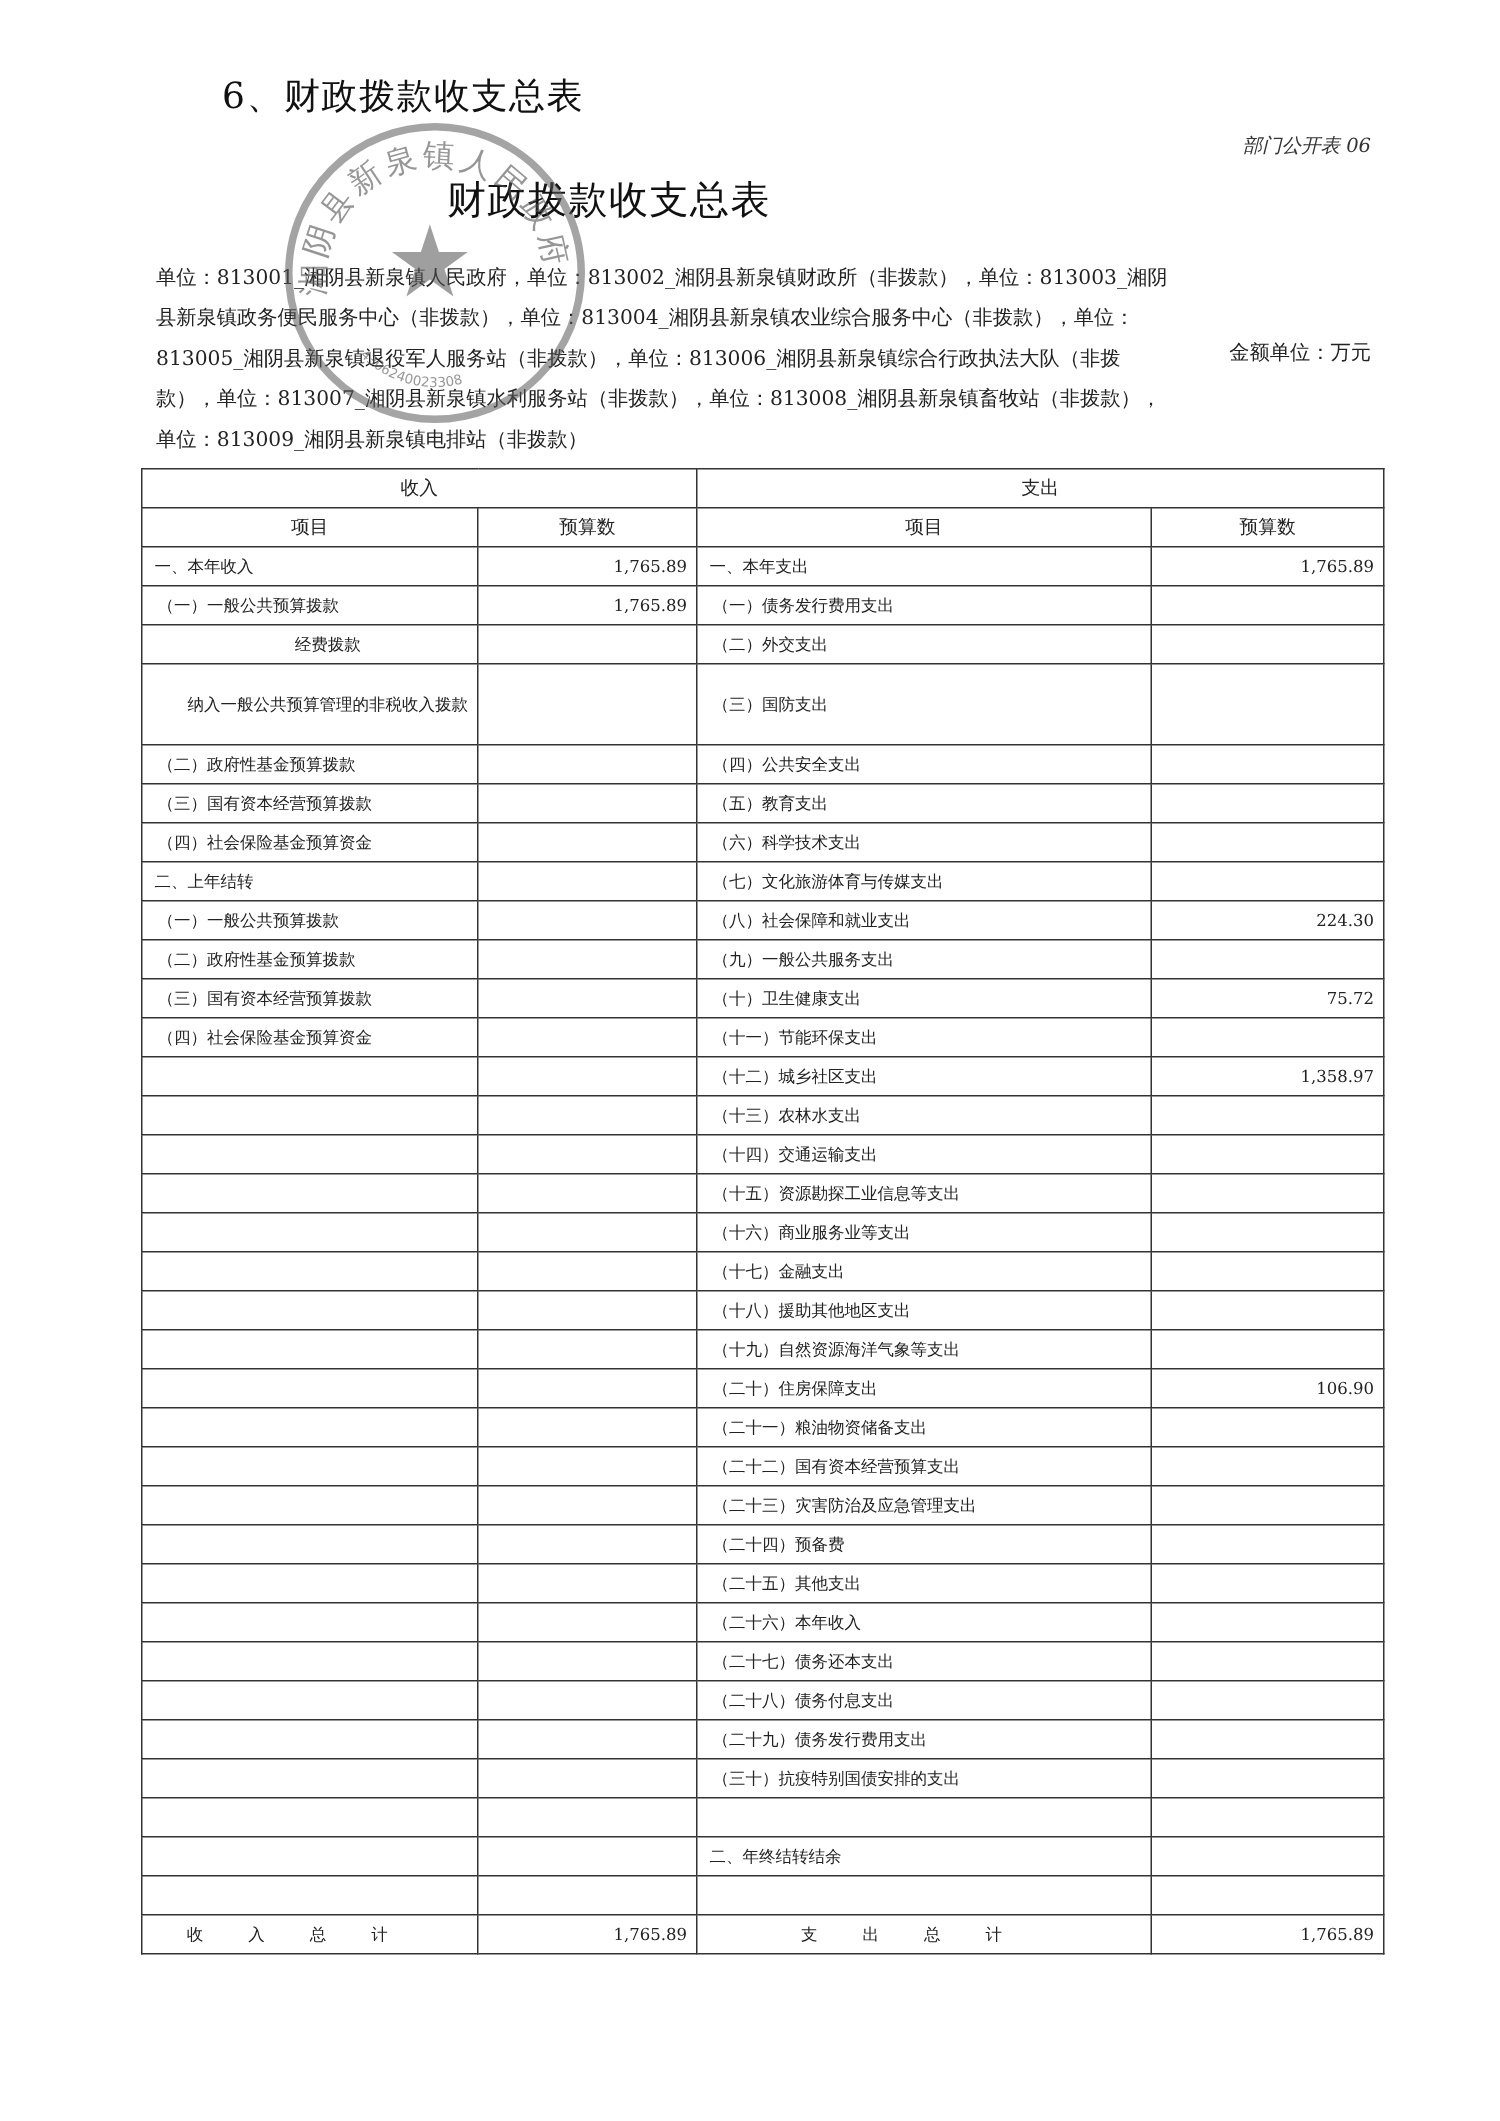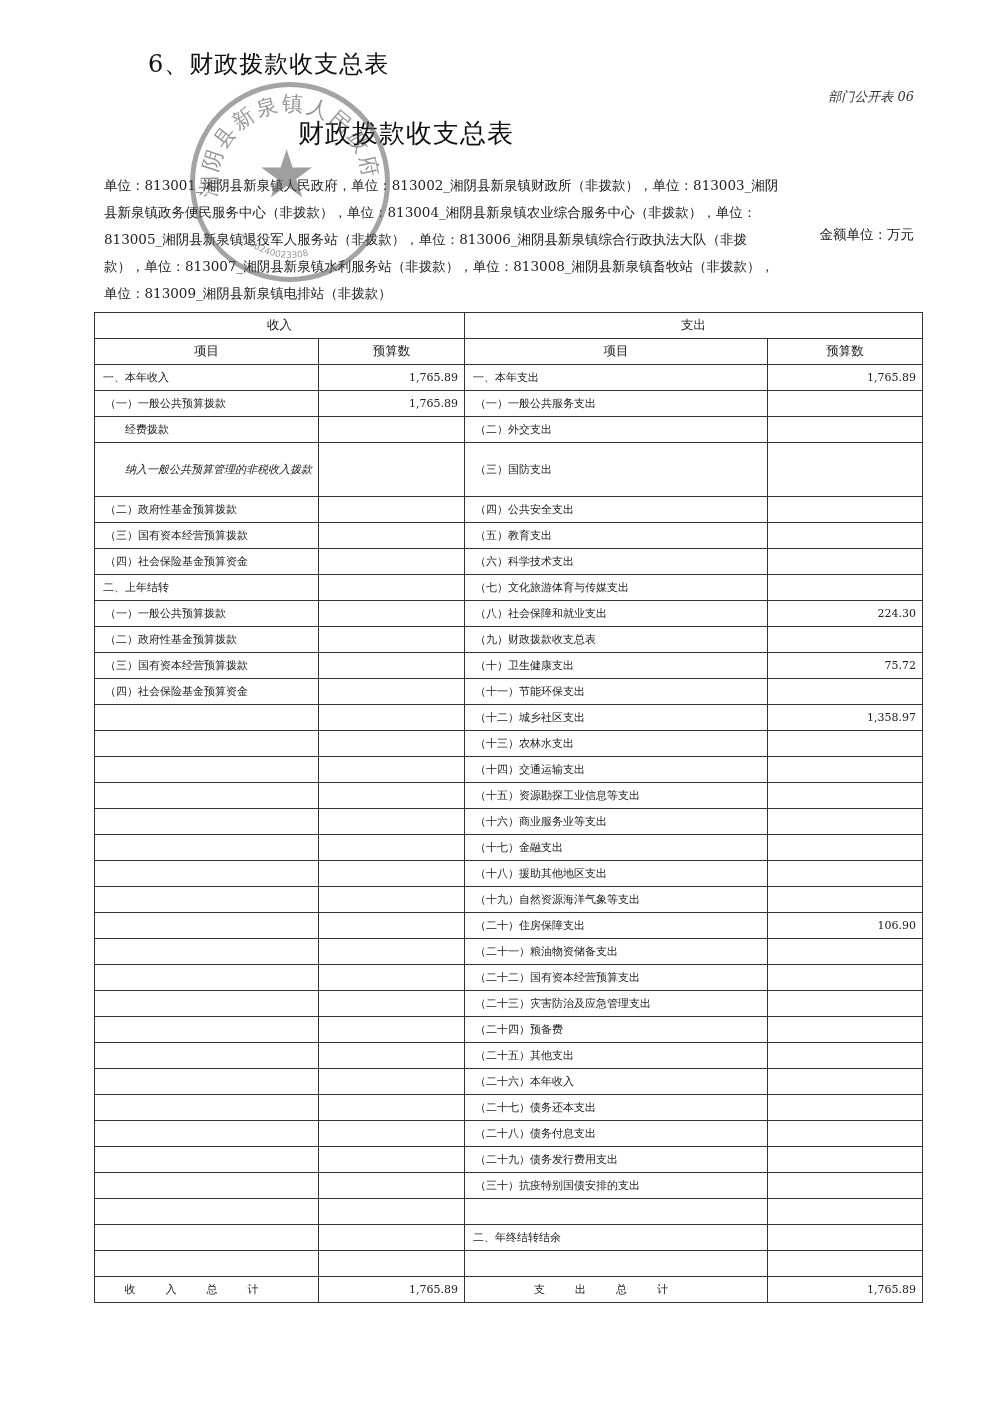--- a/index.html
+++ b/index.html
@@ -26,22 +26,22 @@
     position:absolute; left:94px; top:312px; width:828px; border-collapse:collapse;
     font-size:11px; table-layout:fixed;
   }
   table.budget td {
     border:1.5px solid #333; height:26px; padding:0 6px; box-sizing:border-box; white-space:nowrap; color:#222;
   }
   table.budget td.hdr { text-align:center; font-size:12.5px;margin-left:43px; }
   table.budget td.num { text-align:right; }
   table.budget td.lvl1 { padding-left:8px; }
   table.budget td.lvl2 { padding-left:10px; }
-  table.budget td.lvl3 { padding-left:30px; }
-  table.budget td.wrap { white-space:normal; line-height:27px; height:54px;font-style:italic; }
+  table.budget td.lvl3 { padding-left:30px;text-align:center; }
+  table.budget td.wrap { white-space:normal; line-height:27px; height:54px; }
   table.budget td.total { text-align:center; letter-spacing:30px; }
   .col1 { width:224px; } .col2 { width:146px; } .col3 { width:303px; } .col4 { width:155px; }
 </style>
 </head>
 <body>
 
 <div class="section-heading">6、财政拨款收支总表</div>
 <div class="form-code">部门公开表 06</div>
 <div class="doc-title">财政拨款收支总表</div>
 <div class="units-text">单位：813001_湘阴县新泉镇人民政府，单位：813002_湘阴县新泉镇财政所（非拨款），单位：813003_湘阴县新泉镇政务便民服务中心（非拨款），单位：813004_湘阴县新泉镇农业综合服务中心（非拨款），单位：813005_湘阴县新泉镇退役军人服务站（非拨款），单位：813006_湘阴县新泉镇综合行政执法大队（非拨款），单位：813007_湘阴县新泉镇水利服务站（非拨款），单位：813008_湘阴县新泉镇畜牧站（非拨款），单位：813009_湘阴县新泉镇电排站（非拨款）</div>
@@ -83,21 +83,21 @@
     </tr>
   <tr>
         <td class="lvl1">一、本年收入</td>
         <td class="num">1,765.89</td>
         <td class="lvl1">一、本年支出</td>
         <td class="num">1,765.89</td>
       </tr>
       <tr>
         <td class="lvl2">（一）一般公共预算拨款</td>
         <td class="num">1,765.89</td>
-        <td class="lvl2">（一）一般公共服务支出</td>
+        <td class="lvl2">（一）债务发行费用支出</td>
         <td class="num"></td>
       </tr>
       <tr>
         <td class="lvl3">经费拨款</td>
         <td class="num"></td>
         <td class="lvl2">（二）外交支出</td>
         <td class="num"></td>
       </tr>
       <tr>
         <td class="lvl3 wrap" style="height: 54px;">纳入一般公共预算管理的非税收入拨款</td>
@@ -131,21 +131,21 @@
       </tr>
       <tr>
         <td class="lvl2">（一）一般公共预算拨款</td>
         <td class="num"></td>
         <td class="lvl2">（八）社会保障和就业支出</td>
         <td class="num">224.30</td>
       </tr>
       <tr>
         <td class="lvl2">（二）政府性基金预算拨款</td>
         <td class="num"></td>
-        <td class="lvl2">（九）财政拨款收支总表</td>
+        <td class="lvl2">（九）一般公共服务支出</td>
         <td class="num"></td>
       </tr>
       <tr>
         <td class="lvl2">（三）国有资本经营预算拨款</td>
         <td class="num"></td>
         <td class="lvl2">（十）卫生健康支出</td>
         <td class="num">75.72</td>
       </tr>
       <tr>
         <td class="lvl2">（四）社会保险基金预算资金</td>

